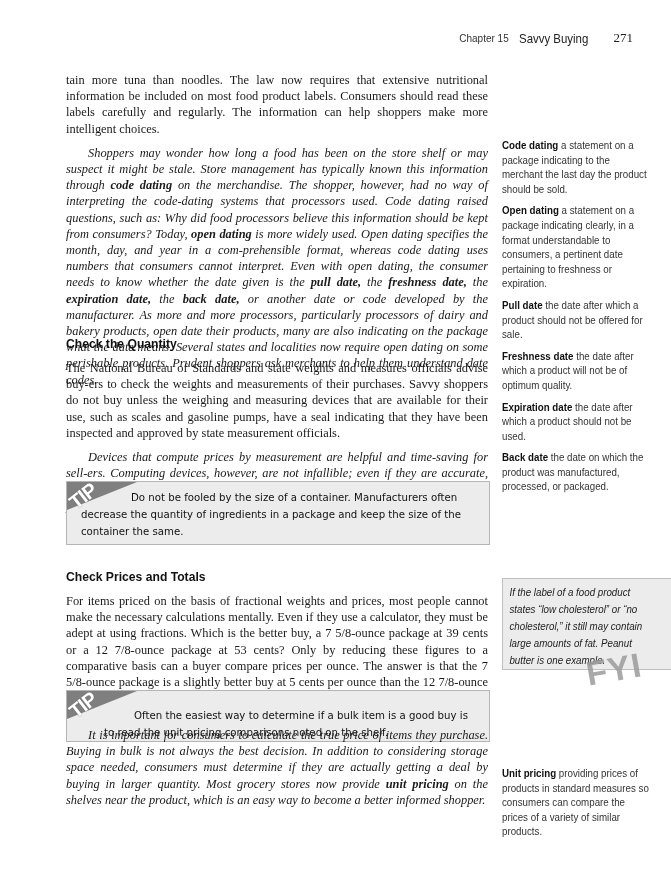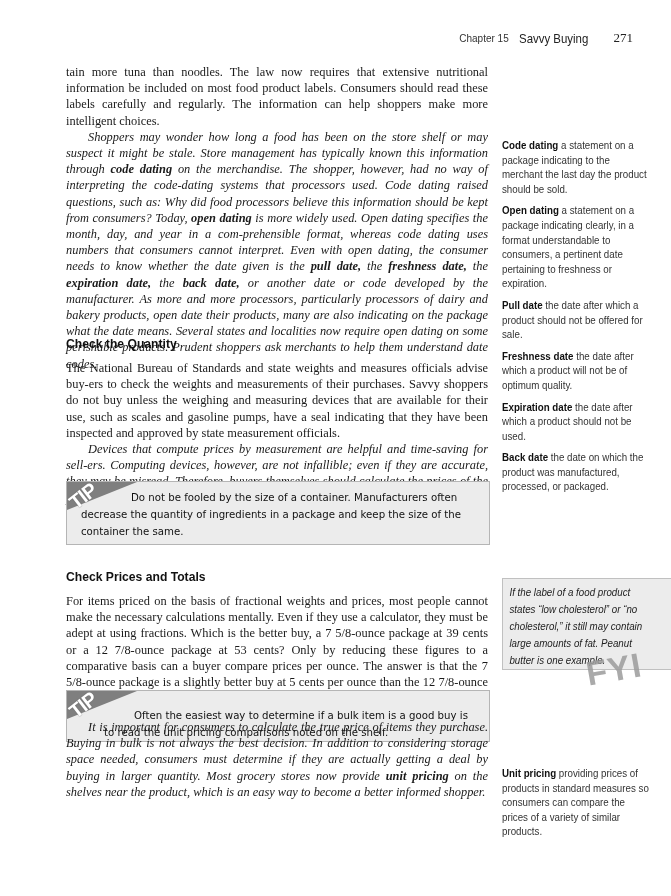--- a/index.html
+++ b/index.html
@@ -5,21 +5,21 @@
   * { box-sizing: border-box; margin: 0; padding: 0; }
   html, body { width: 671px; height: 896px; background: #ffffff; overflow: hidden; }
   body { position: relative; font-family: "Liberation Serif", serif; color: #1a1a1a; }
 
   .running-head { position: absolute; top: 30px; right: 38px; display: flex; align-items: center; }
   .rh-chapter { font-family: "Liberation Sans", sans-serif; font-size: 10px; color: #333; margin-right: 10px; }
   .rh-title { font-family: "Liberation Sans", sans-serif; font-size: 13px; color: #222; margin-right: 16px; transform: scaleX(0.88); transform-origin: left; display:inline-block; }
   .rh-page { font-family: "Liberation Serif", serif; font-size: 13px; color: #222; }
 
   .main { position: absolute; left: 66px; width: 422px; }
-  .p { font-size: 12.4px; line-height: 16.2px; text-align: justify; }
+  .p { font-size: 12.4px; line-height: 16.2px; text-align: justify; margin-top: 8px; }
   .p.indent { text-indent: 22px; font-style: italic; }
   .p b { font-weight: bold; }
 
   .h2 { font-family: "Liberation Sans", sans-serif; font-weight: bold; font-size: 13.5px; transform: scaleX(0.9); transform-origin: left; color: #111; }
 
   .tip { position: absolute; left: 66px; width: 424px; background: #ececec; border: 1px solid #b5b5b5; overflow: hidden; font-family: "DejaVu Sans", sans-serif; font-size: 10.2px; line-height: 17px; color: #111; }
   .tip-corner { position: absolute; left: 0; top: 0; width: 0; height: 0; border-top: 28px solid #7f7f7f; border-right: 70px solid transparent; }
   .tip-label { position: absolute; left: 2px; top: 6px; font-family: "Liberation Sans", sans-serif; font-weight: bold; font-size: 20px; color: #fff; transform: rotate(-38deg); letter-spacing: -1px; text-shadow: 0 0 1px #555; }
 
   .margin-col { position: absolute; left: 502px; width: 150px; font-family: "Liberation Sans", sans-serif; font-size: 10.6px; line-height: 14.6px; color: #333; }

